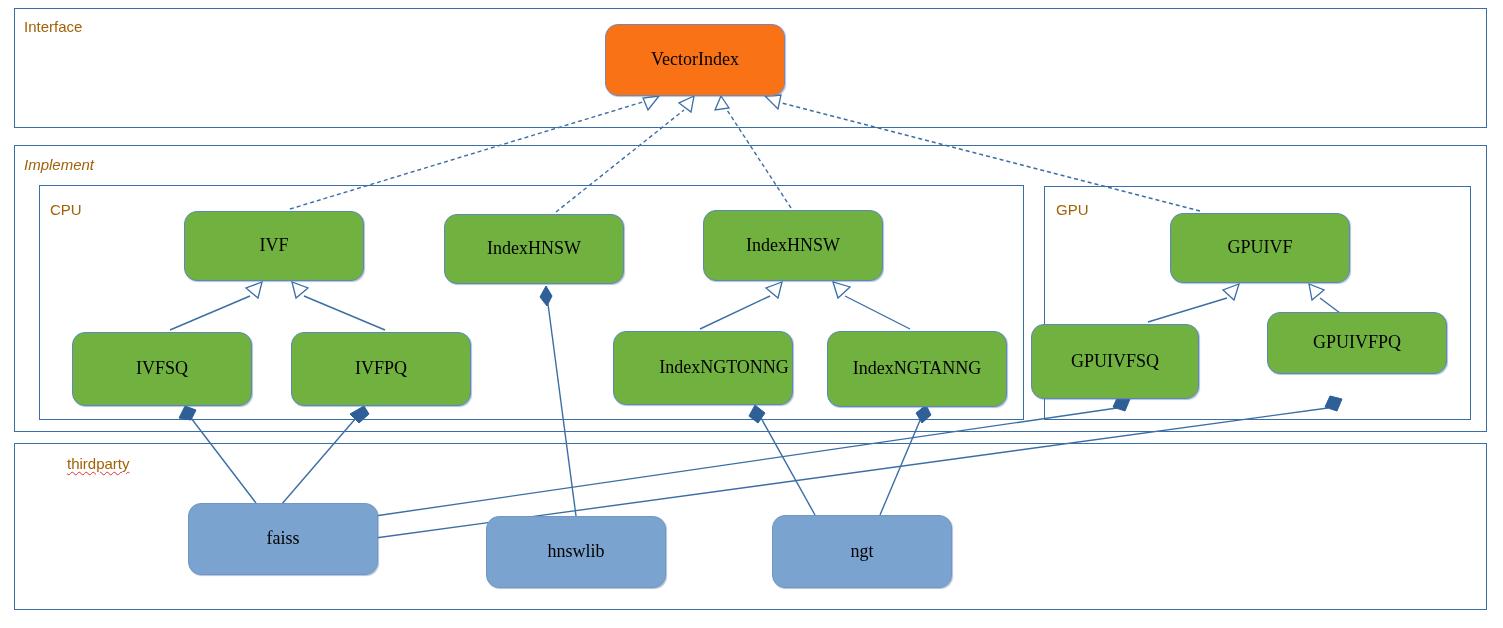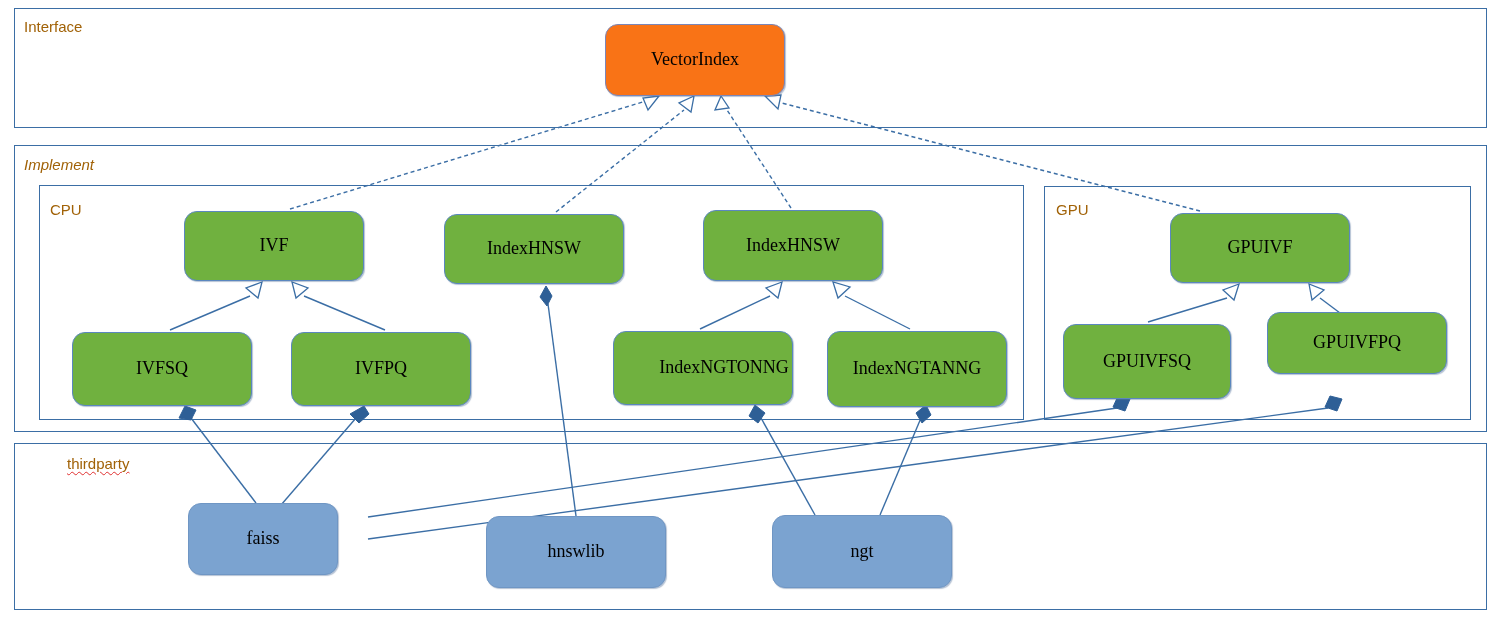--- a/index.html
+++ b/index.html
@@ -175,20 +175,20 @@
   <div id="nodes-layer">
       <div class="node iface" style="left: 605px; top: 24px; width: 180px; height: 72px;">VectorIndex</div>
       <div class="node impl" style="left: 184px; top: 211px; width: 180px; height: 70px;">IVF</div>
       <div class="node impl" style="left: 444px; top: 214px; width: 180px; height: 70px;">IndexHNSW</div>
       <div class="node impl" style="left: 703px; top: 210px; width: 180px; height: 71px;">IndexHNSW</div>
       <div class="node impl" style="left: 1170px; top: 213px; width: 180px; height: 70px;">GPUIVF</div>
       <div class="node impl" style="left: 72px; top: 332px; width: 180px; height: 74px;">IVFSQ</div>
       <div class="node impl" style="left: 291px; top: 332px; width: 180px; height: 74px;">IVFPQ</div>
       <div class="node impl" style="left: 613px; top: 331px; width: 180px; height: 74px; padding-left: 42px;">IndexNGTONNG</div>
       <div class="node impl" style="left: 827px; top: 331px; width: 180px; height: 76px;">IndexNGTANNG</div>
-      <div class="node impl" style="left: 1063px; top: 324px; width: 168px; height: 75px;">GPUIVFSQ</div>
+      <div class="node impl" style="left: 1031px; top: 324px; width: 168px; height: 75px;">GPUIVFSQ</div>
       <div class="node impl" style="left: 1267px; top: 312px; width: 180px; height: 62px; text-align: center;">GPUIVFPQ</div>
-      <div class="node tp" style="left: 188px; top: 503px; width: 150px; height: 72px;">faiss</div>
+      <div class="node tp" style="left: 188px; top: 503px; width: 190px; height: 72px;">faiss</div>
       <div class="node tp" style="left: 486px; top: 516px; width: 180px; height: 72px;">hnswlib</div>
       <div class="node tp" style="left: 772px; top: 515px; width: 180px; height: 73px;">ngt</div>
     </div>
 
 </div>
 
 </body></html>

